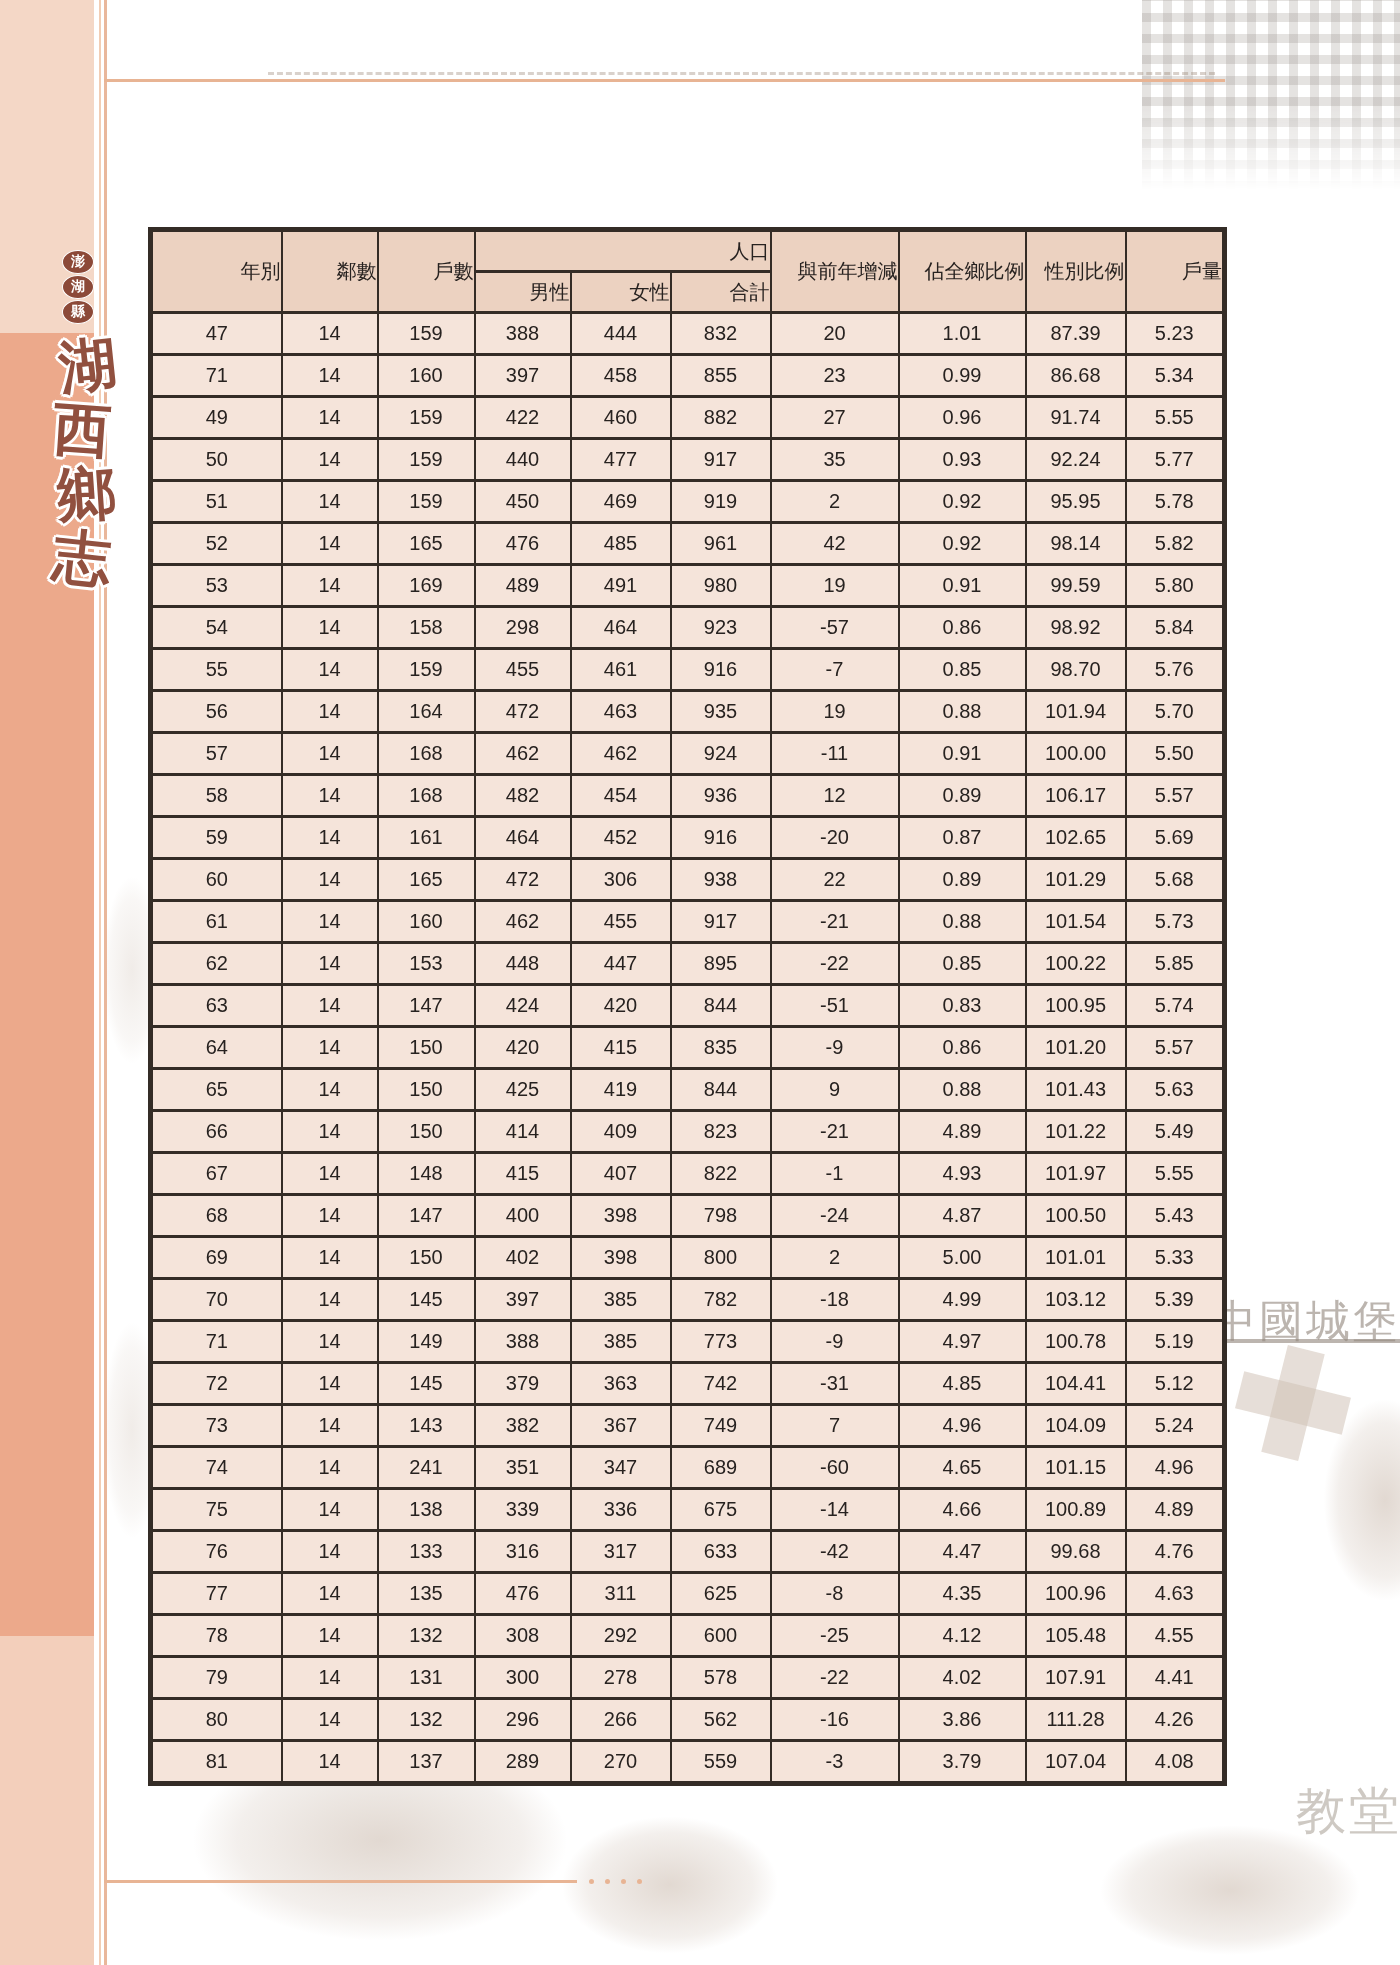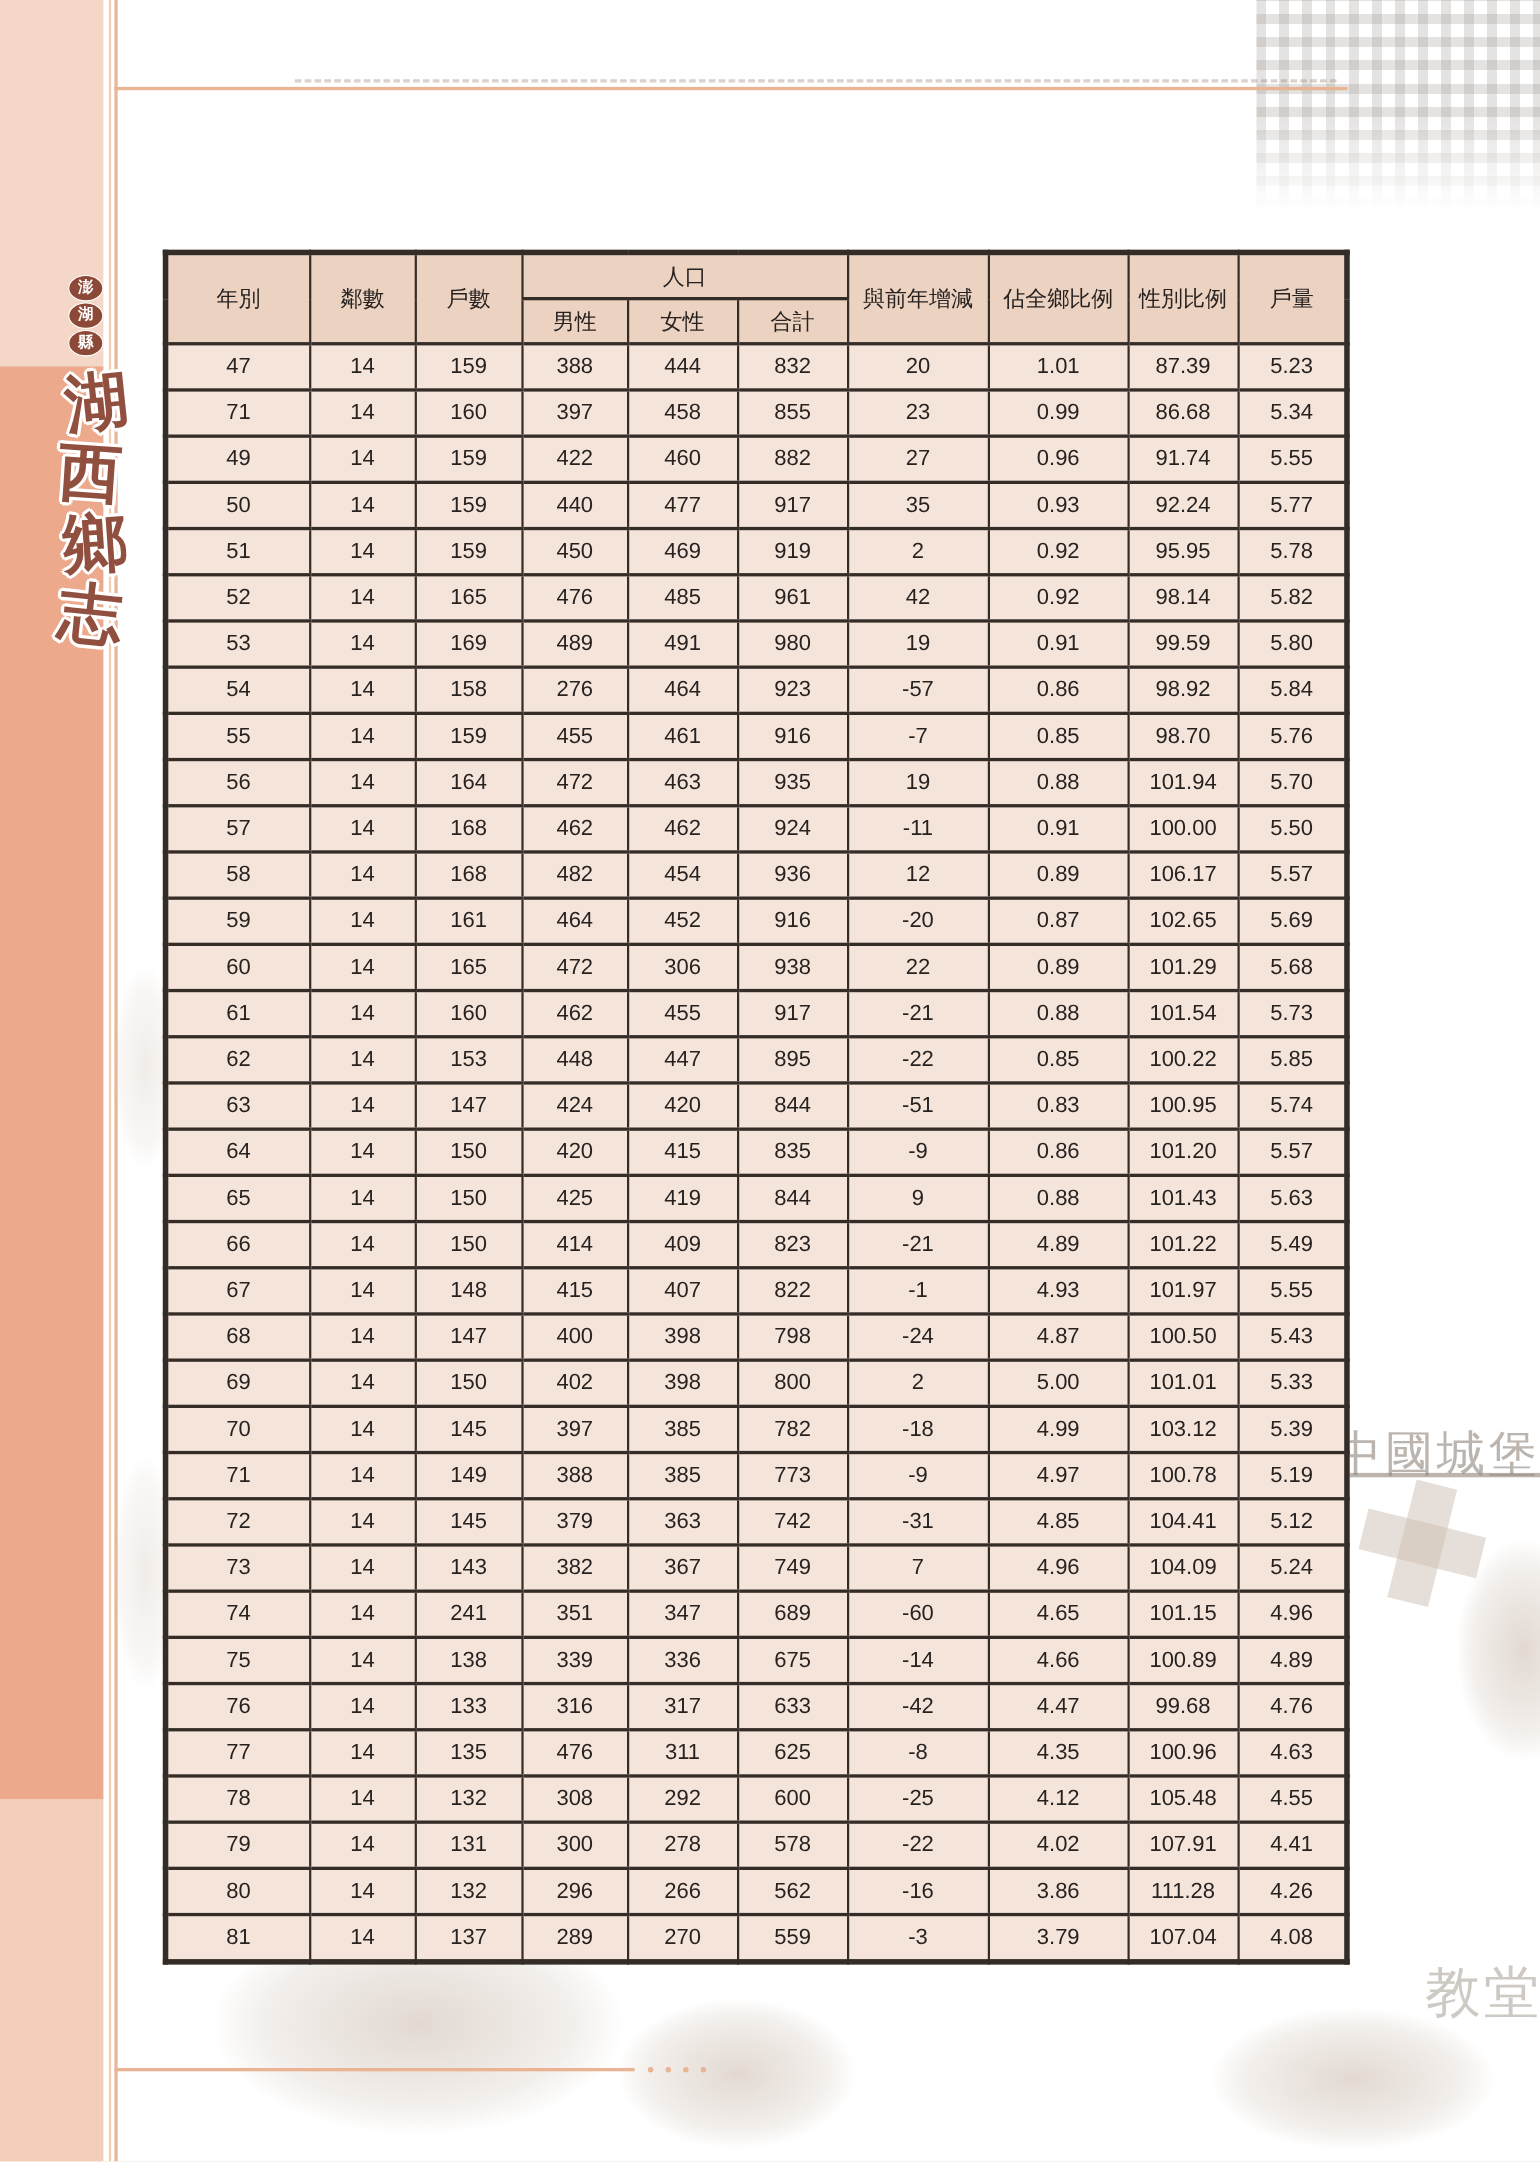--- a/index.html
+++ b/index.html
@@ -73,21 +73,21 @@
     border-collapse:collapse;table-layout:fixed;width:1074px;
     background:#f5e4da;
     font-family:"Liberation Sans", sans-serif;color:#272220;
   }
   table.stat{border:5px solid #342c26;}
   table.stat th, table.stat td{
     border-left:2px solid #342c26;border-right:2px solid #342c26;
     border-top:3px solid #342c26;border-bottom:3px solid #342c26;
     text-align:center;vertical-align:middle;padding:0;
   }
-  table.stat th{background:#ecd2c1;font-weight:normal;font-size:20px;height:38px;}
+  table.stat th{background:#ecd2c1;font-weight:normal;font-size:20px;height:38px;text-align:right;}
   table.stat td{background:#f5e4da;font-size:20px;height:39px;}
 </style>
 </head>
 <body>
 
 <div>
   <div class="wm wm-checker"></div>
   <div class="wm wm-blob" style="left:120px;top:1700px;width:520px;height:280px;"></div>
   <div class="wm wm-blob" style="left:520px;top:1790px;width:300px;height:190px;"></div>
   <div class="wm wm-blob" style="left:1050px;top:1800px;width:360px;height:180px;"></div>
@@ -242,21 +242,21 @@
           <td>980</td>
           <td>19</td>
           <td>0.91</td>
           <td>99.59</td>
           <td>5.80</td>
         </tr>
         <tr>
           <td>54</td>
           <td>14</td>
           <td>158</td>
-          <td>276</td>
+          <td>298</td>
           <td>464</td>
           <td>923</td>
           <td>-57</td>
           <td>0.86</td>
           <td>98.92</td>
           <td>5.84</td>
         </tr>
         <tr>
           <td>55</td>
           <td>14</td>

